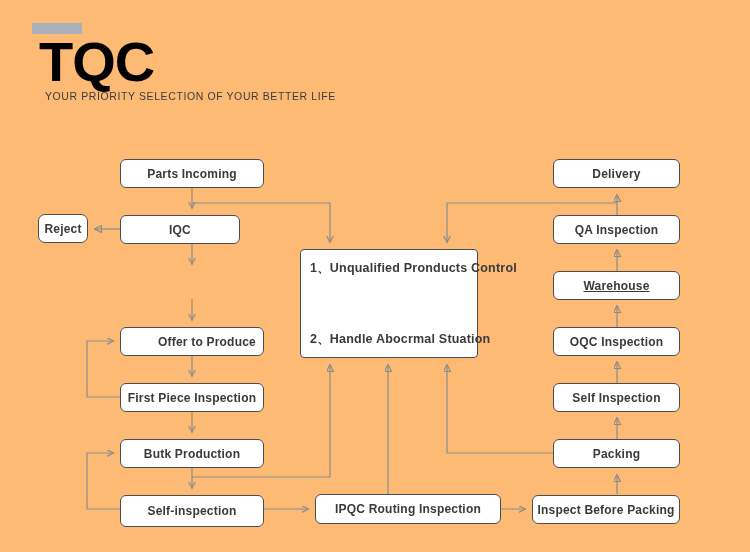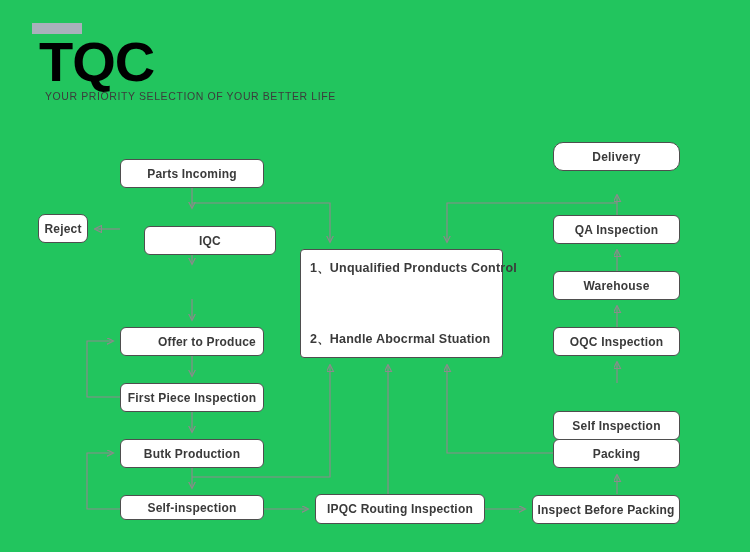--- a/index.html
+++ b/index.html
@@ -1,31 +1,31 @@
 <!DOCTYPE html>
 <html><head>
 <meta charset="utf-8">
 <style>
   html,body{margin:0;padding:0;background:#fff;}
-  #page{position:relative;width:750px;height:552px;background:#22c55e;overflow:hidden;
+  #page{position:relative;width:750px;height:552px;background:#fdba74;overflow:hidden;
         font-family:"Liberation Sans",sans-serif;}
 
   
   .accent-bar{position:absolute;left:32px;top:23px;width:50px;height:11px;background:#a9b1bb;}
   .brand{position:absolute;left:39px;top:34px;font-size:56px;line-height:1;font-weight:900;
          color:#000;letter-spacing:-1px;}
   .tagline{position:absolute;left:45px;top:90px;font-size:10.5px;color:#3c3c3c;
            letter-spacing:0.6px;white-space:nowrap;}
 
   
   .node{position:absolute;background:#fff;border:1.5px solid #4e4e4e;border-radius:6px;
         display:flex;align-items:center;justify-content:center;
         font-weight:bold;font-size:12px;color:#3a3a3a;letter-spacing:0.2px;
         box-sizing:border-box;white-space:nowrap;}
-  .control-box{position:absolute;left:300px;top:249px;width:203px;height:109px;
+  .control-box{position:absolute;left:300px;top:249px;width:178px;height:109px;
         background:#fff;border:1.5px solid #4e4e4e;border-radius:4px;box-sizing:border-box;}
   .control-line{position:absolute;left:9px;font-weight:bold;font-size:12.5px;color:#3a3a3a;
         letter-spacing:0.2px;white-space:nowrap;}
   .control-line.l1{top:10px;}
   .control-line.l2{top:81px;}
 
   svg.connectors{position:absolute;left:0;top:0;}
   svg.connectors path{fill:none;stroke:#8b8b8b;stroke-width:1.2;}
 </style>
 </head>
@@ -63,35 +63,35 @@
       <path d="M617,383 L617,362" marker-end="url(#ah)"></path>
       <path d="M617,327 L617,306" marker-end="url(#ah)"></path>
       <path d="M617,271 L617,250" marker-end="url(#ah)"></path>
       <path d="M617,215 L617,195" marker-end="url(#ah)"></path>
       <path d="M617,203 L447,203 L447,242" marker-end="url(#ah)"></path>
       <path d="M553,453 L447,453 L447,365" marker-end="url(#ah)"></path>
     </g>
   </svg>
 
   <div class="node" style="left:120px;top:159px;width:144px;height:29px;">Parts Incoming</div>
-  <div class="node" style="left:120px;top:226px;width:132px;height:29px;margin-left:24px;">IQC</div>
+  <div class="node" style="left:120px;top:215px;width:120px;height:29px;">IQC</div>
   <div class="node" style="left:38px;top:214px;width:50px;height:29px;border-radius:7px;">Reject</div>
   <div class="node" style="left:120px;top:327px;width:144px;height:29px;padding-left:30px;">Offer to Produce</div>
   <div class="node" style="left:120px;top:383px;width:144px;height:29px;">First Piece Inspection</div>
   <div class="node" style="left:120px;top:439px;width:144px;height:29px;">Butk Production</div>
-  <div class="node" style="left:120px;top:495px;width:144px;height:25px;">Self-inspection</div>
+  <div class="node" style="left:120px;top:495px;width:144px;height:32px;">Self-inspection</div>
 
   <div class="control-box">
     <div class="control-line l1">1、Unqualified Pronducts Control</div>
     <div class="control-line l2">2、Handle Abocrmal Stuation</div>
   </div>
 
-  <div class="node" style="left:315px;top:494px;width:170px;height:30px;">IPQC Routing Inspection</div>
+  <div class="node" style="left:315px;top:494px;width:186px;height:30px;">IPQC Routing Inspection</div>
 
-  <div class="node" style="left:553px;top:142px;width:127px;height:29px;border-radius:10px;">Delivery</div>
+  <div class="node" style="left:553px;top:159px;width:127px;height:29px;">Delivery</div>
   <div class="node" style="left:553px;top:215px;width:127px;height:29px;">QA Inspection</div>
-  <div class="node" style="left:553px;top:271px;width:127px;height:29px;">Warehouse</div>
+  <div class="node" style="left:553px;top:271px;width:127px;height:29px;text-decoration:underline;">Warehouse</div>
   <div class="node" style="left:553px;top:327px;width:127px;height:29px;text-align:right;">OQC Inspection</div>
-  <div class="node" style="left:553px;top:383px;width:127px;height:29px;margin-top:28px;">Self Inspection</div>
+  <div class="node" style="left:553px;top:383px;width:127px;height:29px;">Self Inspection</div>
   <div class="node" style="left:532px;top:495px;width:148px;height:29px;">Inspect Before Packing</div>
   <div class="node" style="left:553px;top:439px;width:127px;height:29px;">Packing</div>
 
 </div>
 
 </body></html>

